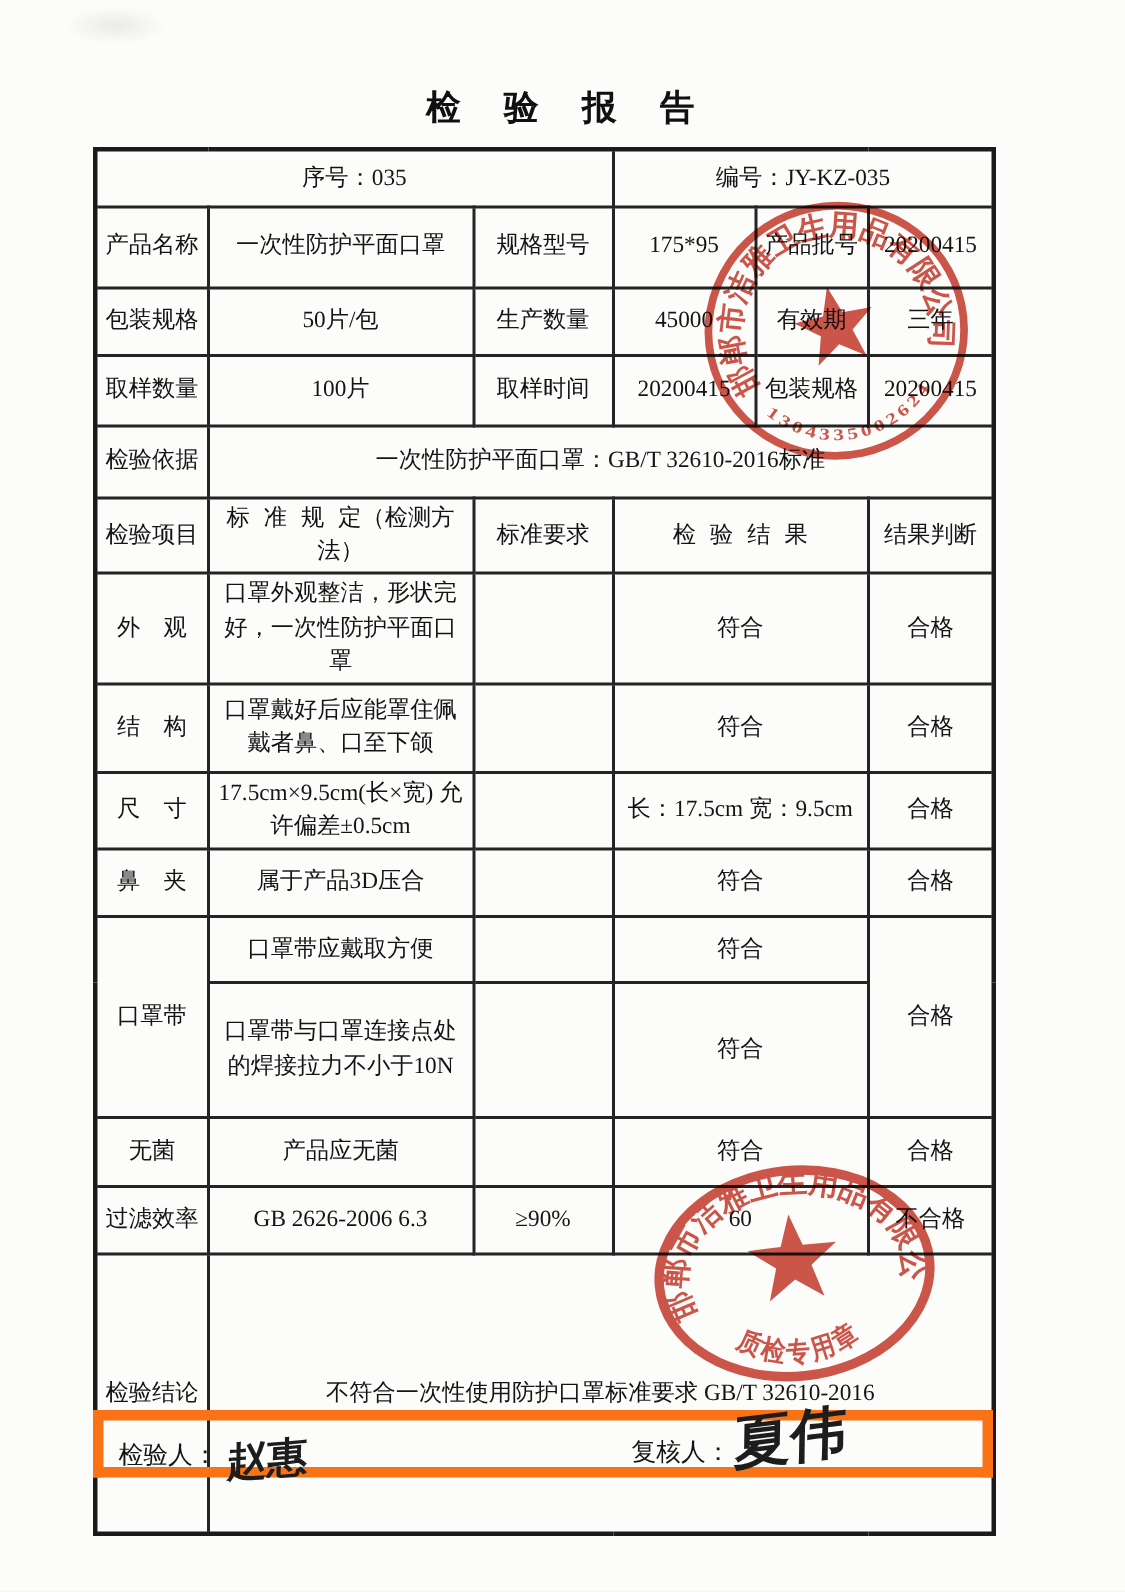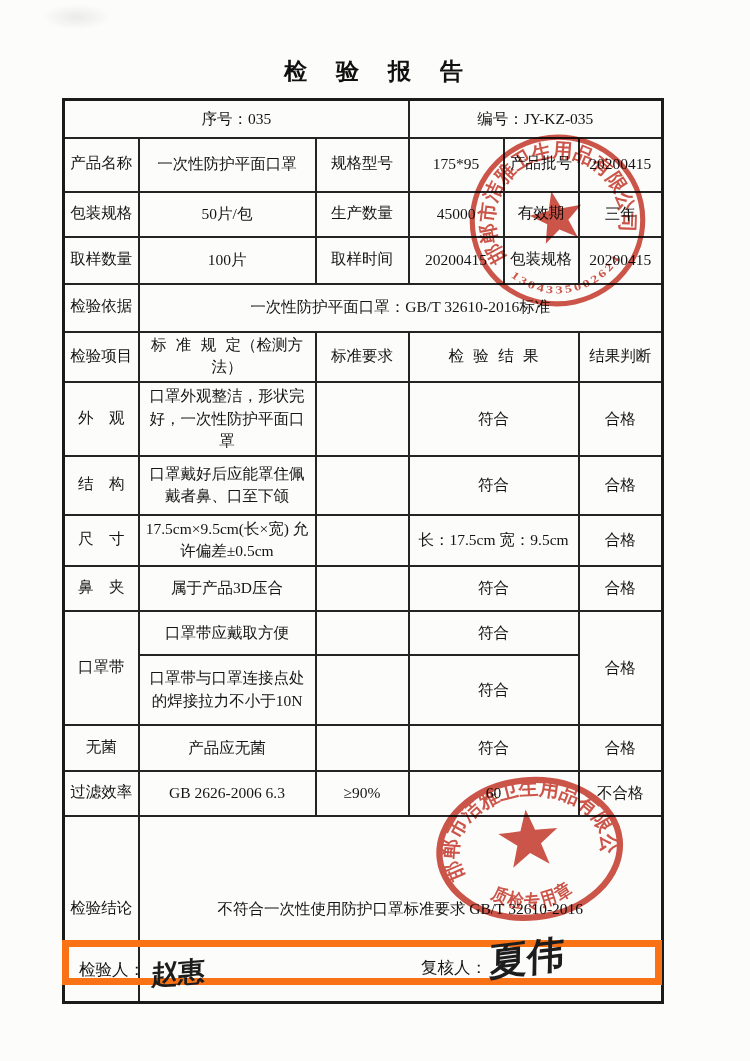--- a/index.html
+++ b/index.html
@@ -133,21 +133,21 @@
         <td colspan="2">符合</td>
         <td>合格</td>
       </tr>
       <tr style="height:44px">
         <td class="lbl" rowspan="2">口罩带</td>
         <td class="std">口罩带应戴取方便</td>
         <td></td>
         <td colspan="2">符合</td>
         <td rowspan="2">合格</td>
       </tr>
-      <tr style="height:70px">
+      <tr style="height:90px">
         <td class="std">口罩带与口罩连接点处的焊接拉力不小于10N</td>
         <td></td>
         <td colspan="2">符合</td>
       </tr>
       <tr style="height:46px">
         <td class="lbl">无菌</td>
         <td class="std">产品应无菌</td>
         <td></td>
         <td colspan="2">符合</td>
         <td>合格</td>

